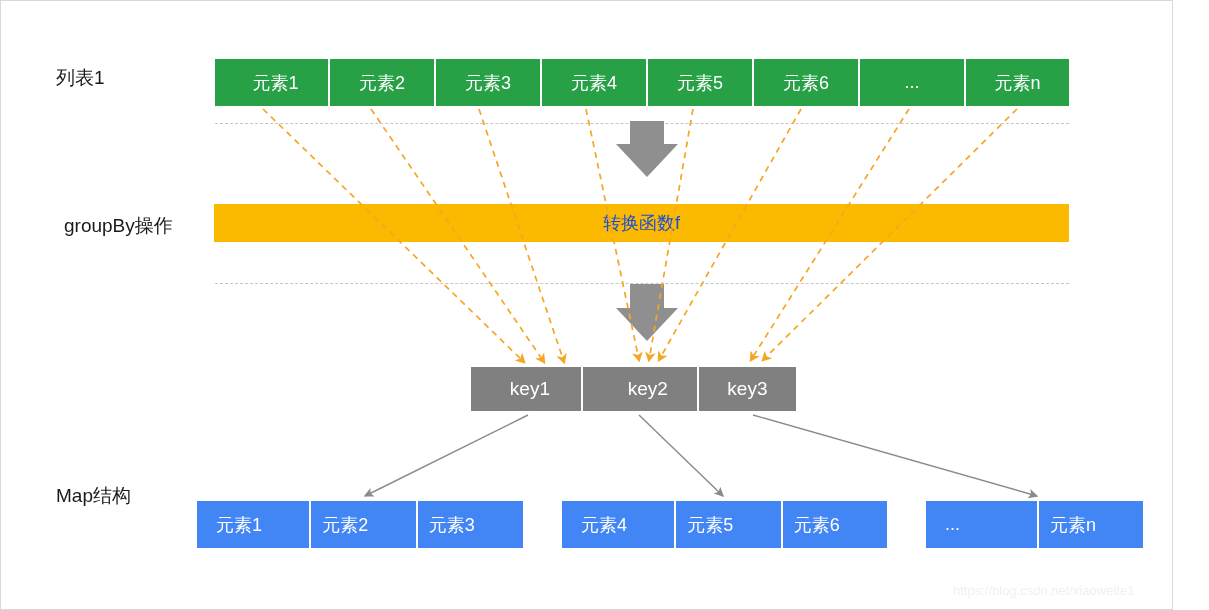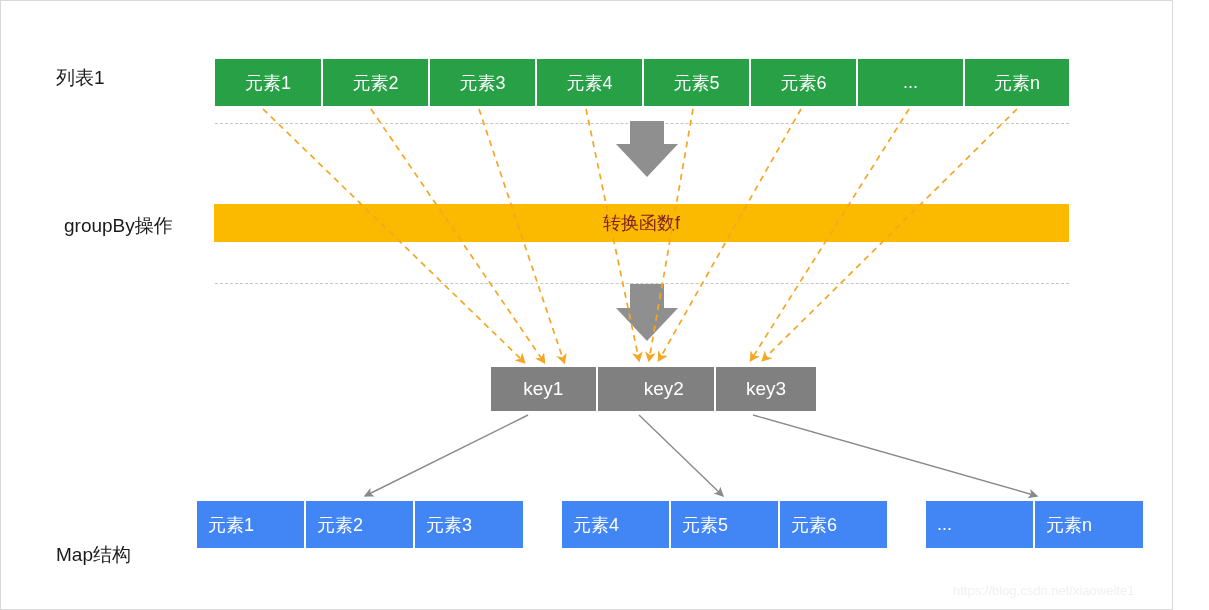--- a/index.html
+++ b/index.html
@@ -16,20 +16,21 @@
     position:absolute;
     font-size:19px;
     color:#1a1a1a;
     white-space:nowrap;
     letter-spacing:0px;
   }
   .strip{
     position:absolute;
     display:flex;
     box-sizing:border-box;
+    padding-left:8px;
   }
   .cell{
     box-sizing:border-box;
     display:flex;
     align-items:center;
     color:#ffffff;
     font-size:18px;
     white-space:nowrap;
   }
   
@@ -39,21 +40,21 @@
     border-right:2px solid #ffffff;
   }
   .green-strip .cell:last-child{border-right:none;}
   
   .yellow-bar{
     position:absolute;
     background:#fbb900;
     display:flex;
     align-items:center;
     justify-content:center;
-    color:#7f1d1d;
+    color:#1d4ed8;
     font-size:18px;
     box-sizing:border-box;
   }
   
   .key-strip{background:#808080;}
   .key-strip .cell{
     justify-content:center;
     border-right:2px solid #ffffff;
     font-size:19px;
   }
@@ -102,27 +103,27 @@
     <div class="cell" style="width:104px;">元素n</div>
   </div>
 
   <div class="dashline" style="left:214px;top:122px;width:854px;"></div>
   <div class="dashline" style="left:214px;top:282px;width:854px;"></div>
 
   <div class="row-label" style="left:63px;top:212px;">groupBy操作</div>
 
   <div class="yellow-bar" style="left:213px;top:203px;width:855px;height:38px;">转换函数f</div>
 
-  <div class="strip key-strip" style="left:490px;top:366px;width:325px;height:44px;justify-content:space-between;">
+  <div class="strip key-strip" style="left:470px;top:366px;width:325px;height:44px;justify-content:space-between;">
     <div class="cell" style="width:112px;">key1</div>
     <div class="cell" style="width:108px;margin-left:16px;">key2</div>
     <div class="cell" style="width:105px;">key3</div>
   </div>
 
-  <div class="row-label" style="left:55px;top:541px;">Map结构</div>
+  <div class="row-label" style="left:55px;top:482px;">Map结构</div>
 
   <div class="strip blue-group" style="left:196px;top:500px;width:326px;height:47px;">
     <div class="cell" style="width:109px;">元素1</div>
     <div class="cell" style="width:109px;">元素2</div>
     <div class="cell" style="width:108px;">元素3</div>
   </div>
 
   <div class="strip blue-group" style="left:561px;top:500px;width:325px;height:47px;">
     <div class="cell" style="width:109px;">元素4</div>
     <div class="cell" style="width:109px;">元素5</div>

